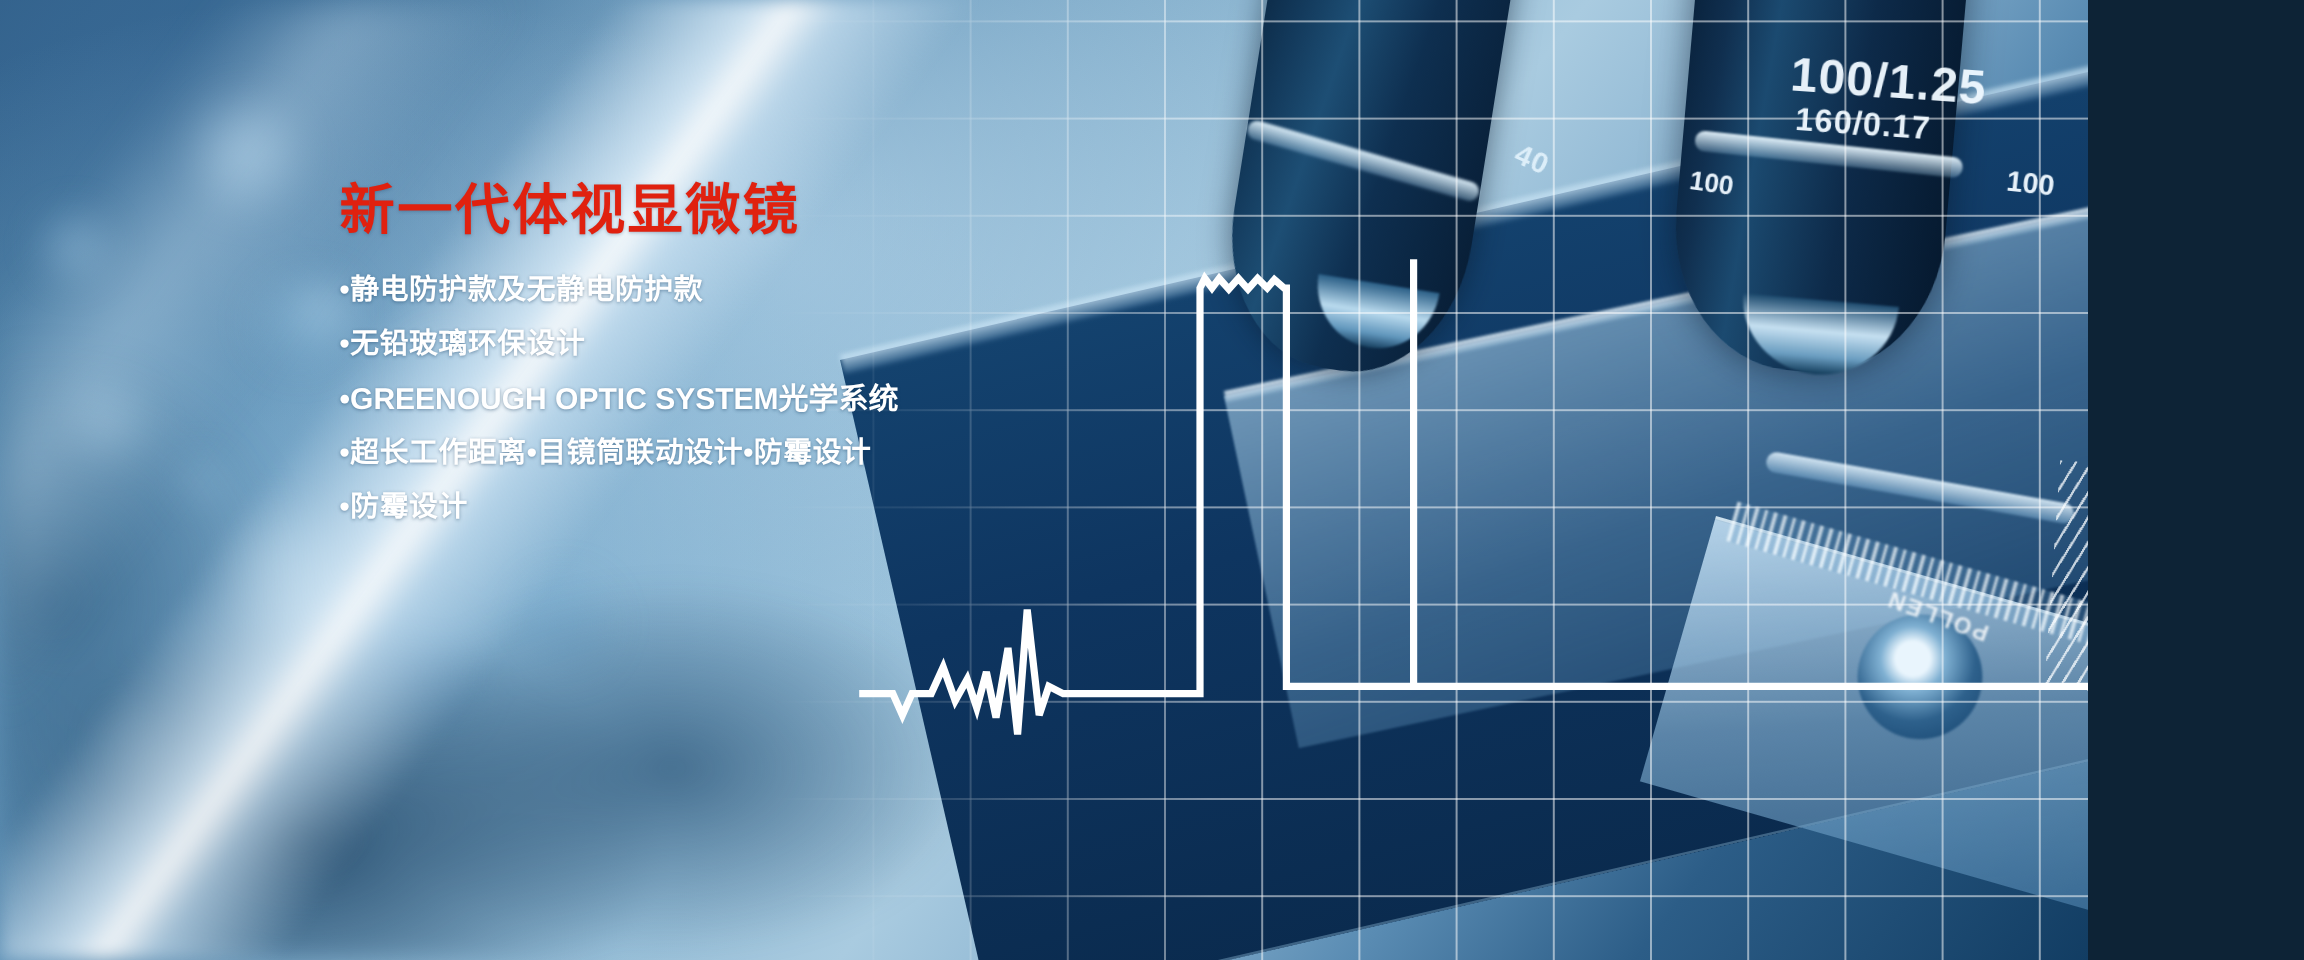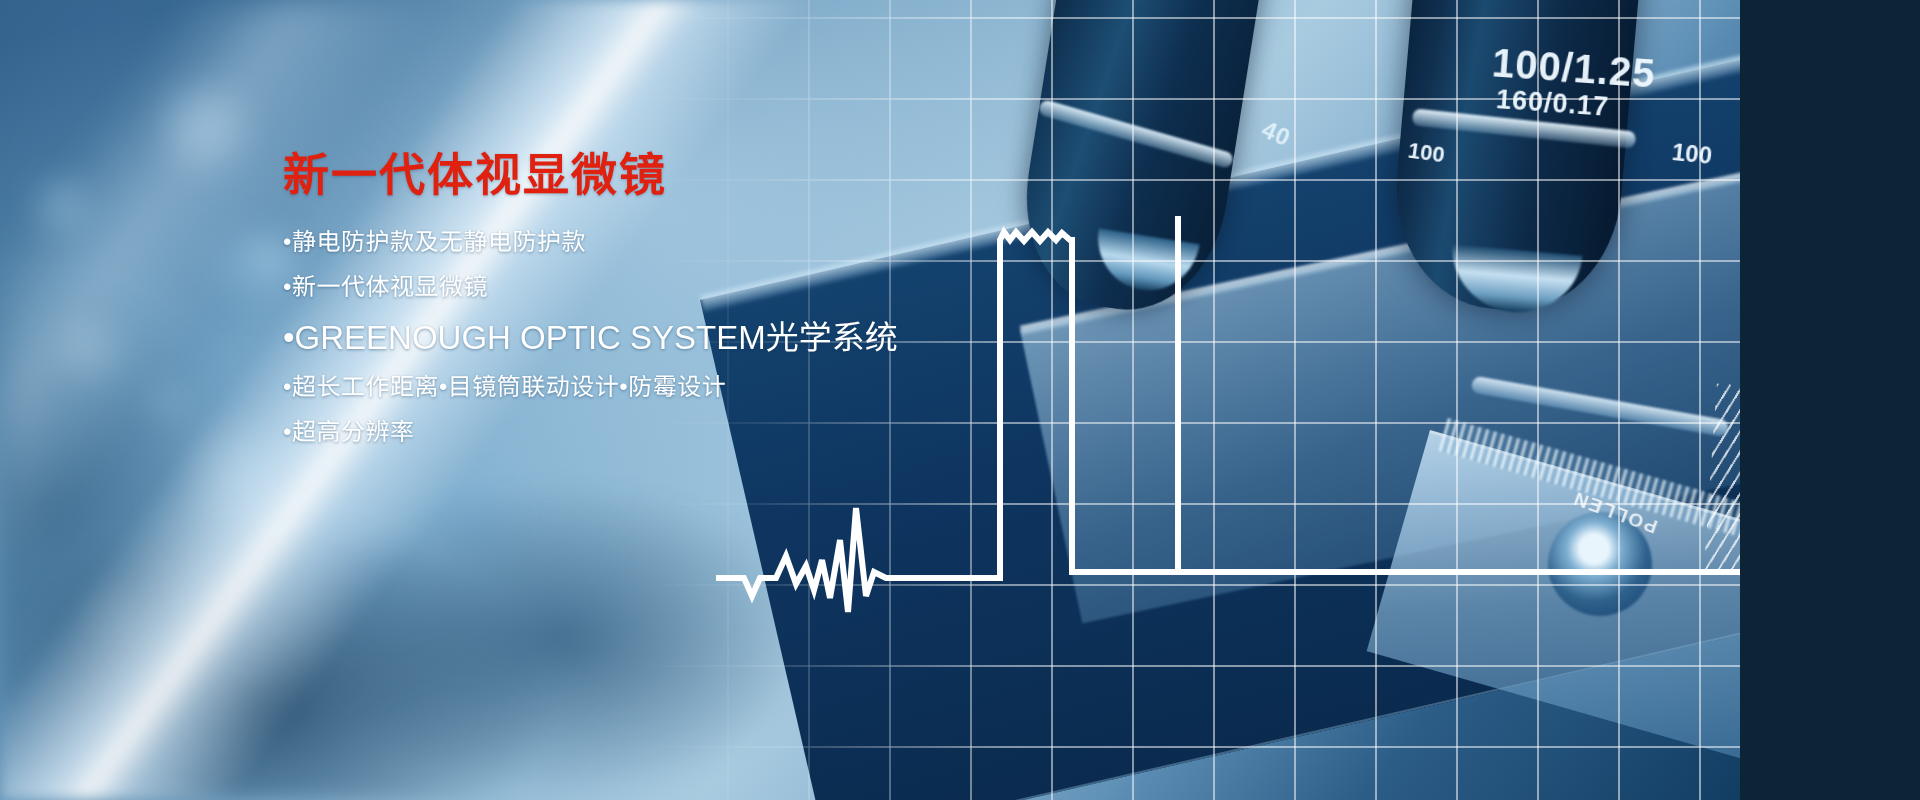--- a/index.html
+++ b/index.html
@@ -223,28 +223,28 @@
     color:#e0210f;
     font-size:46px;
     font-weight:bold;
     letter-spacing:2px;
     line-height:1.18;
     text-shadow:0 1px 3px rgba(20,60,95,.32);
   }
   .feature{
     color:#ffffff;
     font-size:24px;
-    font-weight:normal;
+    font-weight:bold;
     line-height:1.2;
     margin:0 0 16px 0;
     letter-spacing:.5px;
     white-space:nowrap;
     text-shadow:0 1px 3px rgba(16,54,88,.45);
   }
-  .feature.latin{font-size:33px;letter-spacing:0;}
+  .feature.latin{font-size:25px;letter-spacing:0;}
 </style>
 </head>
 <body>
 
 <div id="banner">
 
   <div class="layer" id="bg-base"></div>
   <div class="layer" id="bg-bokeh"></div>
   <div class="layer" id="bg-darkmass"></div>
   <div class="layer" id="bg-streak2"></div>
@@ -319,19 +319,19 @@
         L 1178,216
         L 1178,572
         L 1920,572
       "></path>
     </g>
   </svg>
 
   <div id="copy">
     <h1 id="headline">新一代体视显微镜</h1>
     <p class="feature">•静电防护款及无静电防护款</p>
-    <p class="feature">•新一代体视显微镜</p>
+    <p class="feature">•无铅玻璃环保设计</p>
     <p class="feature latin">•GREENOUGH OPTIC SYSTEM光学系统</p>
     <p class="feature">•超长工作距离•目镜筒联动设计•防霉设计</p>
-    <p class="feature">•超高分辨率</p>
+    <p class="feature">•防霉设计</p>
   </div>
 
 </div>
 
 </body></html>

